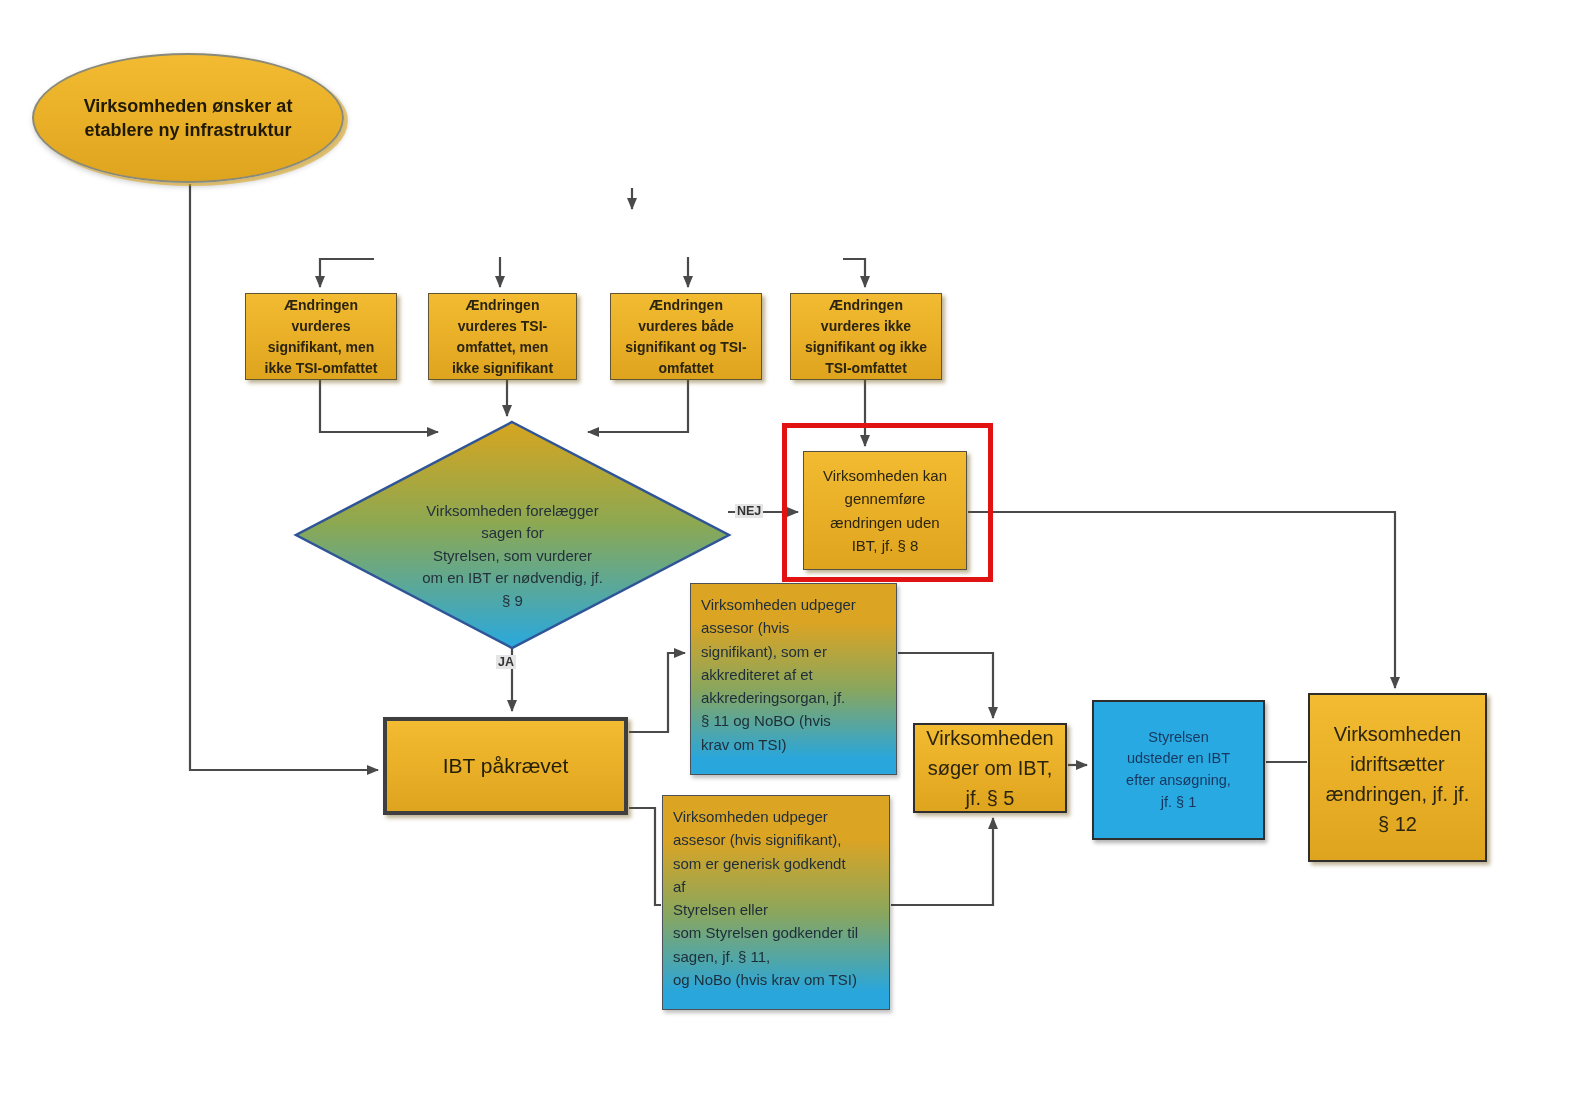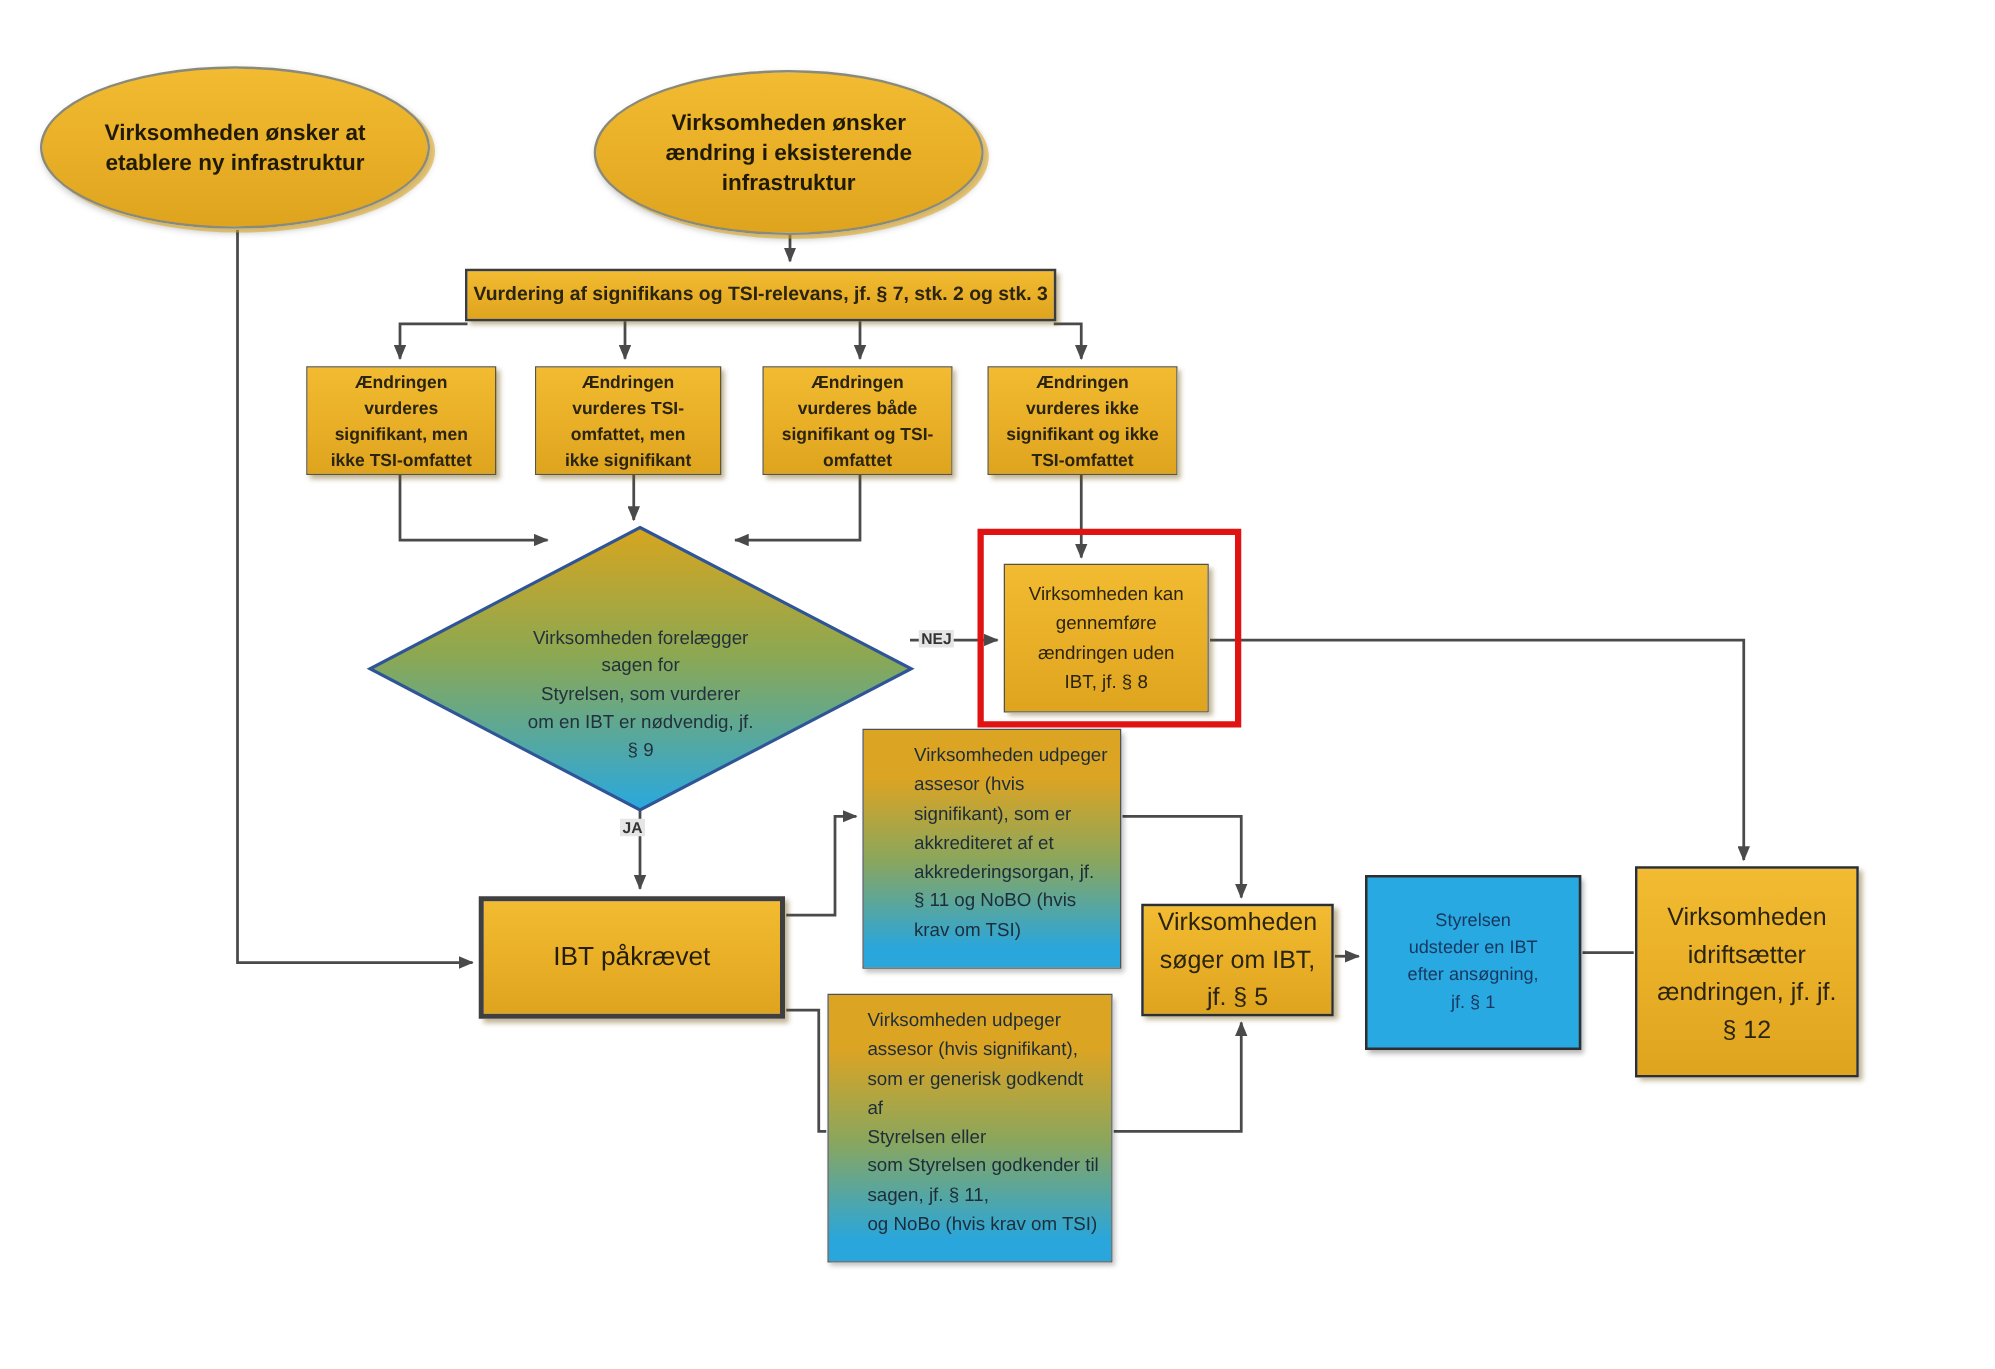--- a/index.html
+++ b/index.html
@@ -36,21 +36,21 @@
     border:2px solid #3c3c3c;
   }
   .outcome{
     font-weight:bold;font-size:14px;line-height:1.5;
   }
   .grad{
     background:linear-gradient(180deg,#DCA423 0%,#DCA423 20%,#8AA65D 55%,#29A6DC 92%);
     border:1.5px solid #4c5258;
     color:#1d2d3a;
     font-size:15px;line-height:1.55;
-    align-items:flex-start;justify-content:flex-end;text-align:left;
+    align-items:flex-start;justify-content:flex-start;text-align:left;
     padding:9px 10px;
     box-shadow:2px 3px 4px rgba(0,0,0,0.25);
   }
   .redframe{
     position:absolute;z-index:3;
     border:5px solid #E01212;
     background:transparent;
     box-sizing:border-box;
     pointer-events:none;
   }
@@ -120,29 +120,21 @@
       <path d="M1266 762 H1307"></path>
       <path d="M968 512 H1395 V688" marker-end="url(#ah)"></path>
     </g>
   </svg>
 
   <div class="node gold ellipse" style="left:32px;top:53px;width:312px;height:130px;">
     <span>Virksomheden ønsker at
 etablere ny infrastruktur</span>
   </div>
 
-  <div class="node gold ellipse" style="left:475px;top:56px;width:312px;height:132px;">
-    <span>Virksomheden ønsker
-ændring i eksisterende
-infrastruktur</span>
-  </div>
-
-  <div class="node gold assessment" style="left:372px;top:215px;width:473px;height:42px;">
-    <span>Vurdering af signifikans og TSI-relevans, jf. § 7, stk. 2 og stk. 3</span>
-  </div>
+
 
   <div class="node gold outcome" style="left:245px;top:293px;width:152px;height:87px;">
     <span>Ændringen
 vurderes
 signifikant, men
 ikke TSI-omfattet</span>
   </div>
 
   <div class="node gold outcome" style="left:428px;top:293px;width:149px;height:87px;">
     <span>Ændringen

